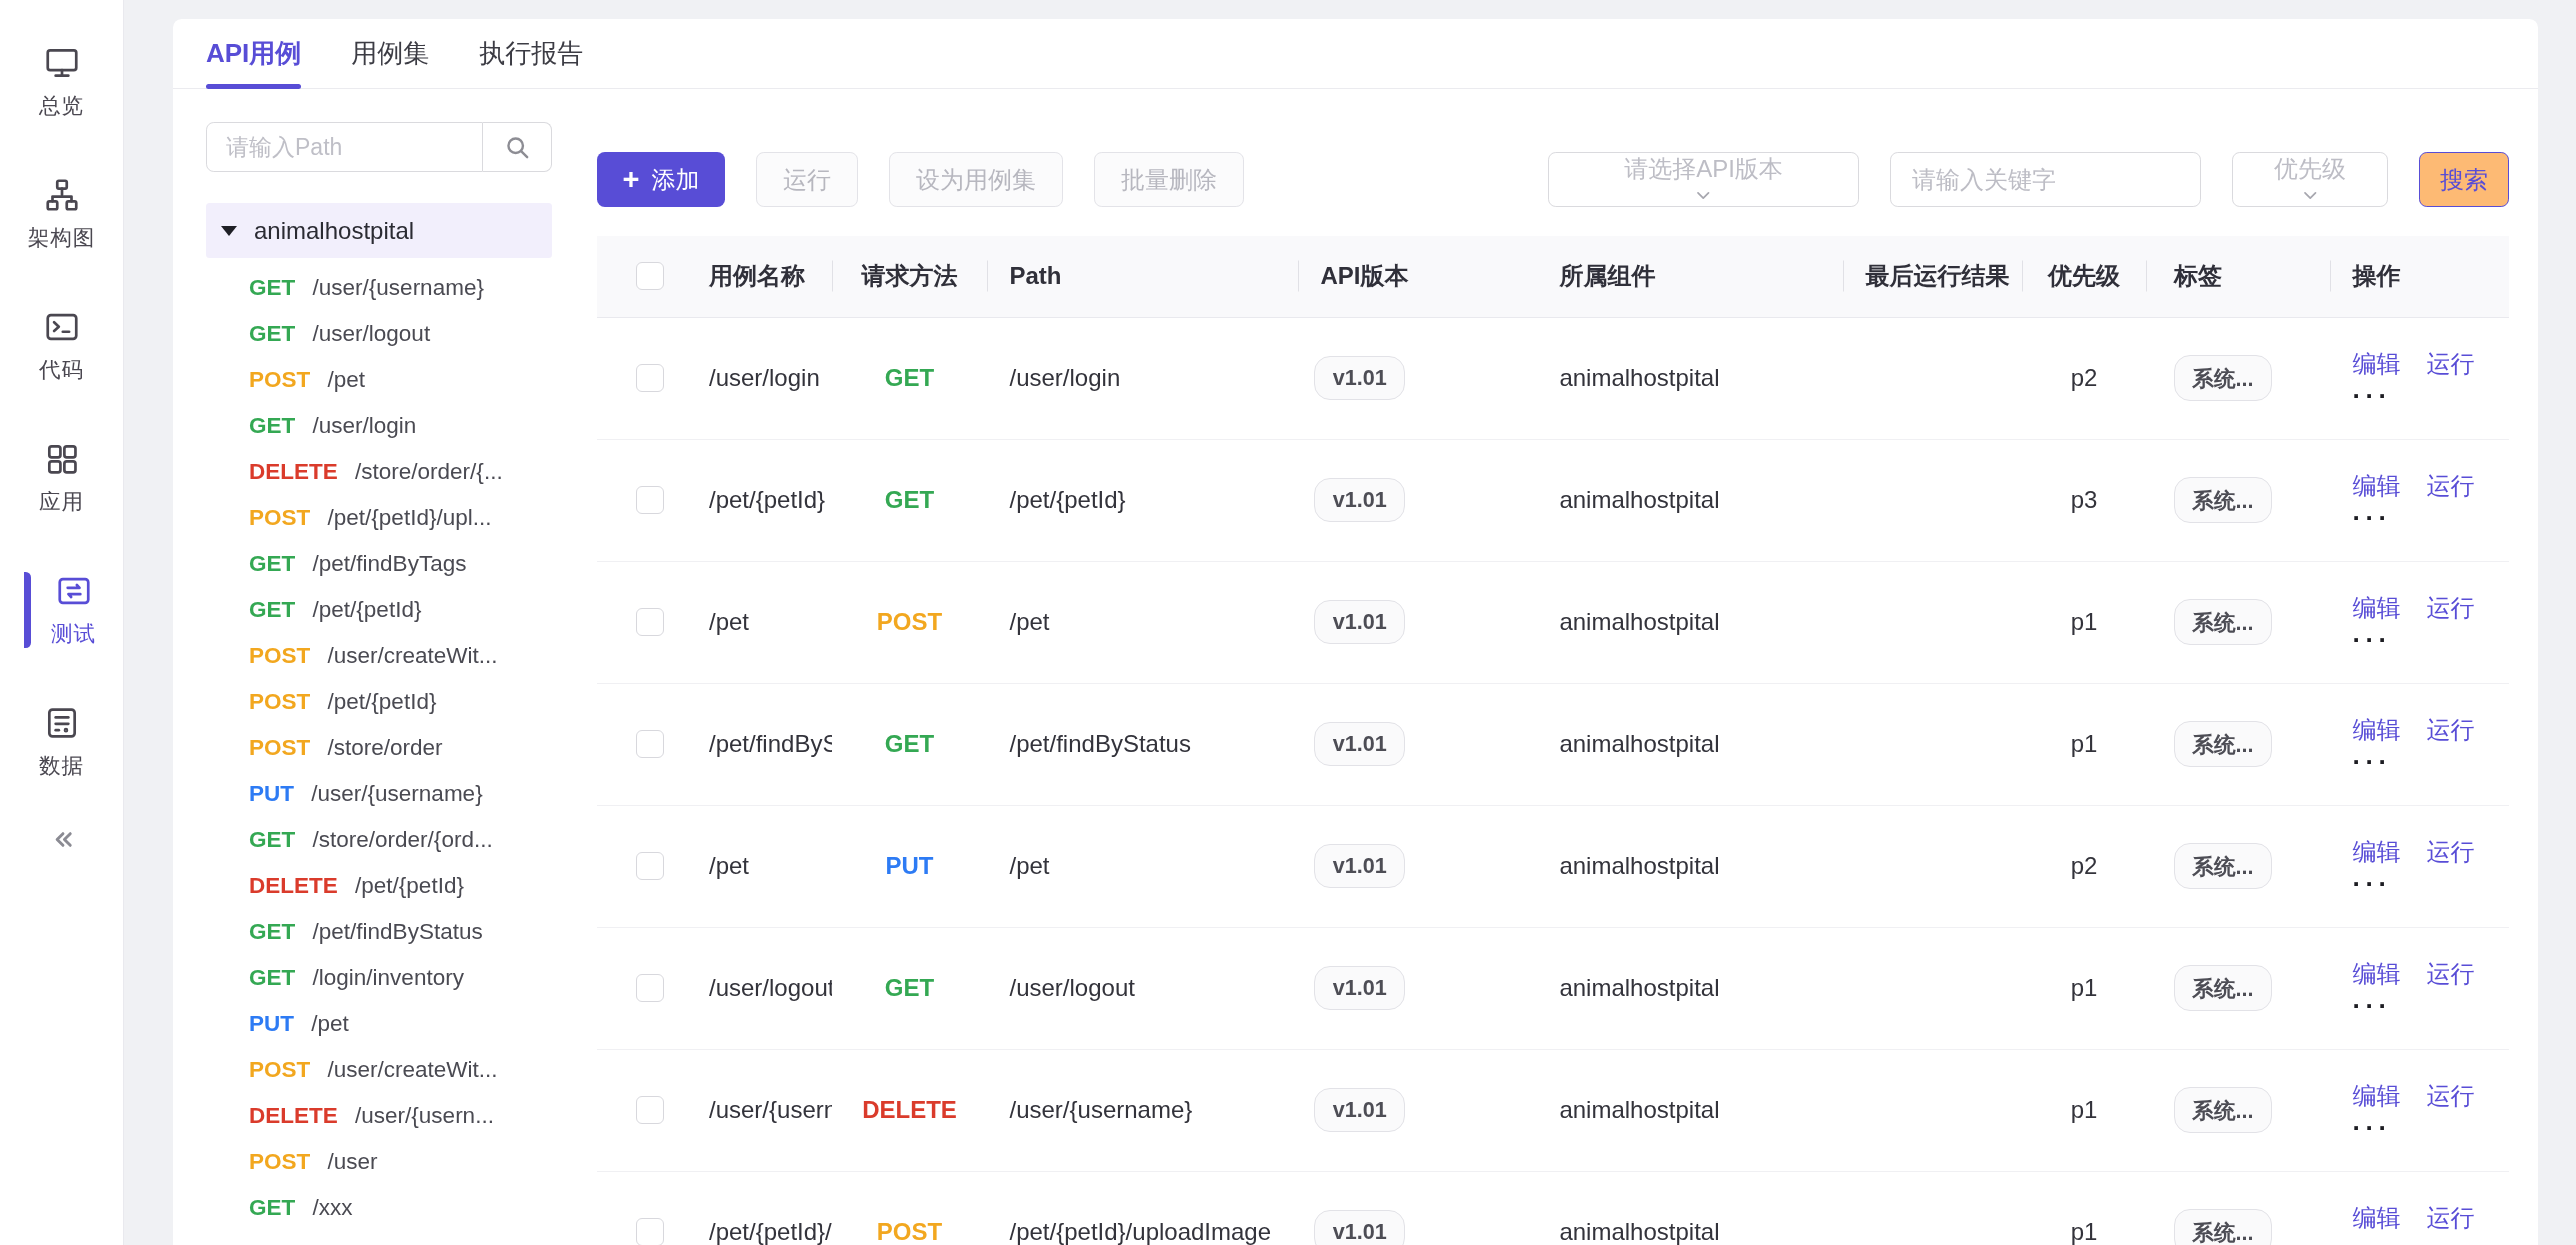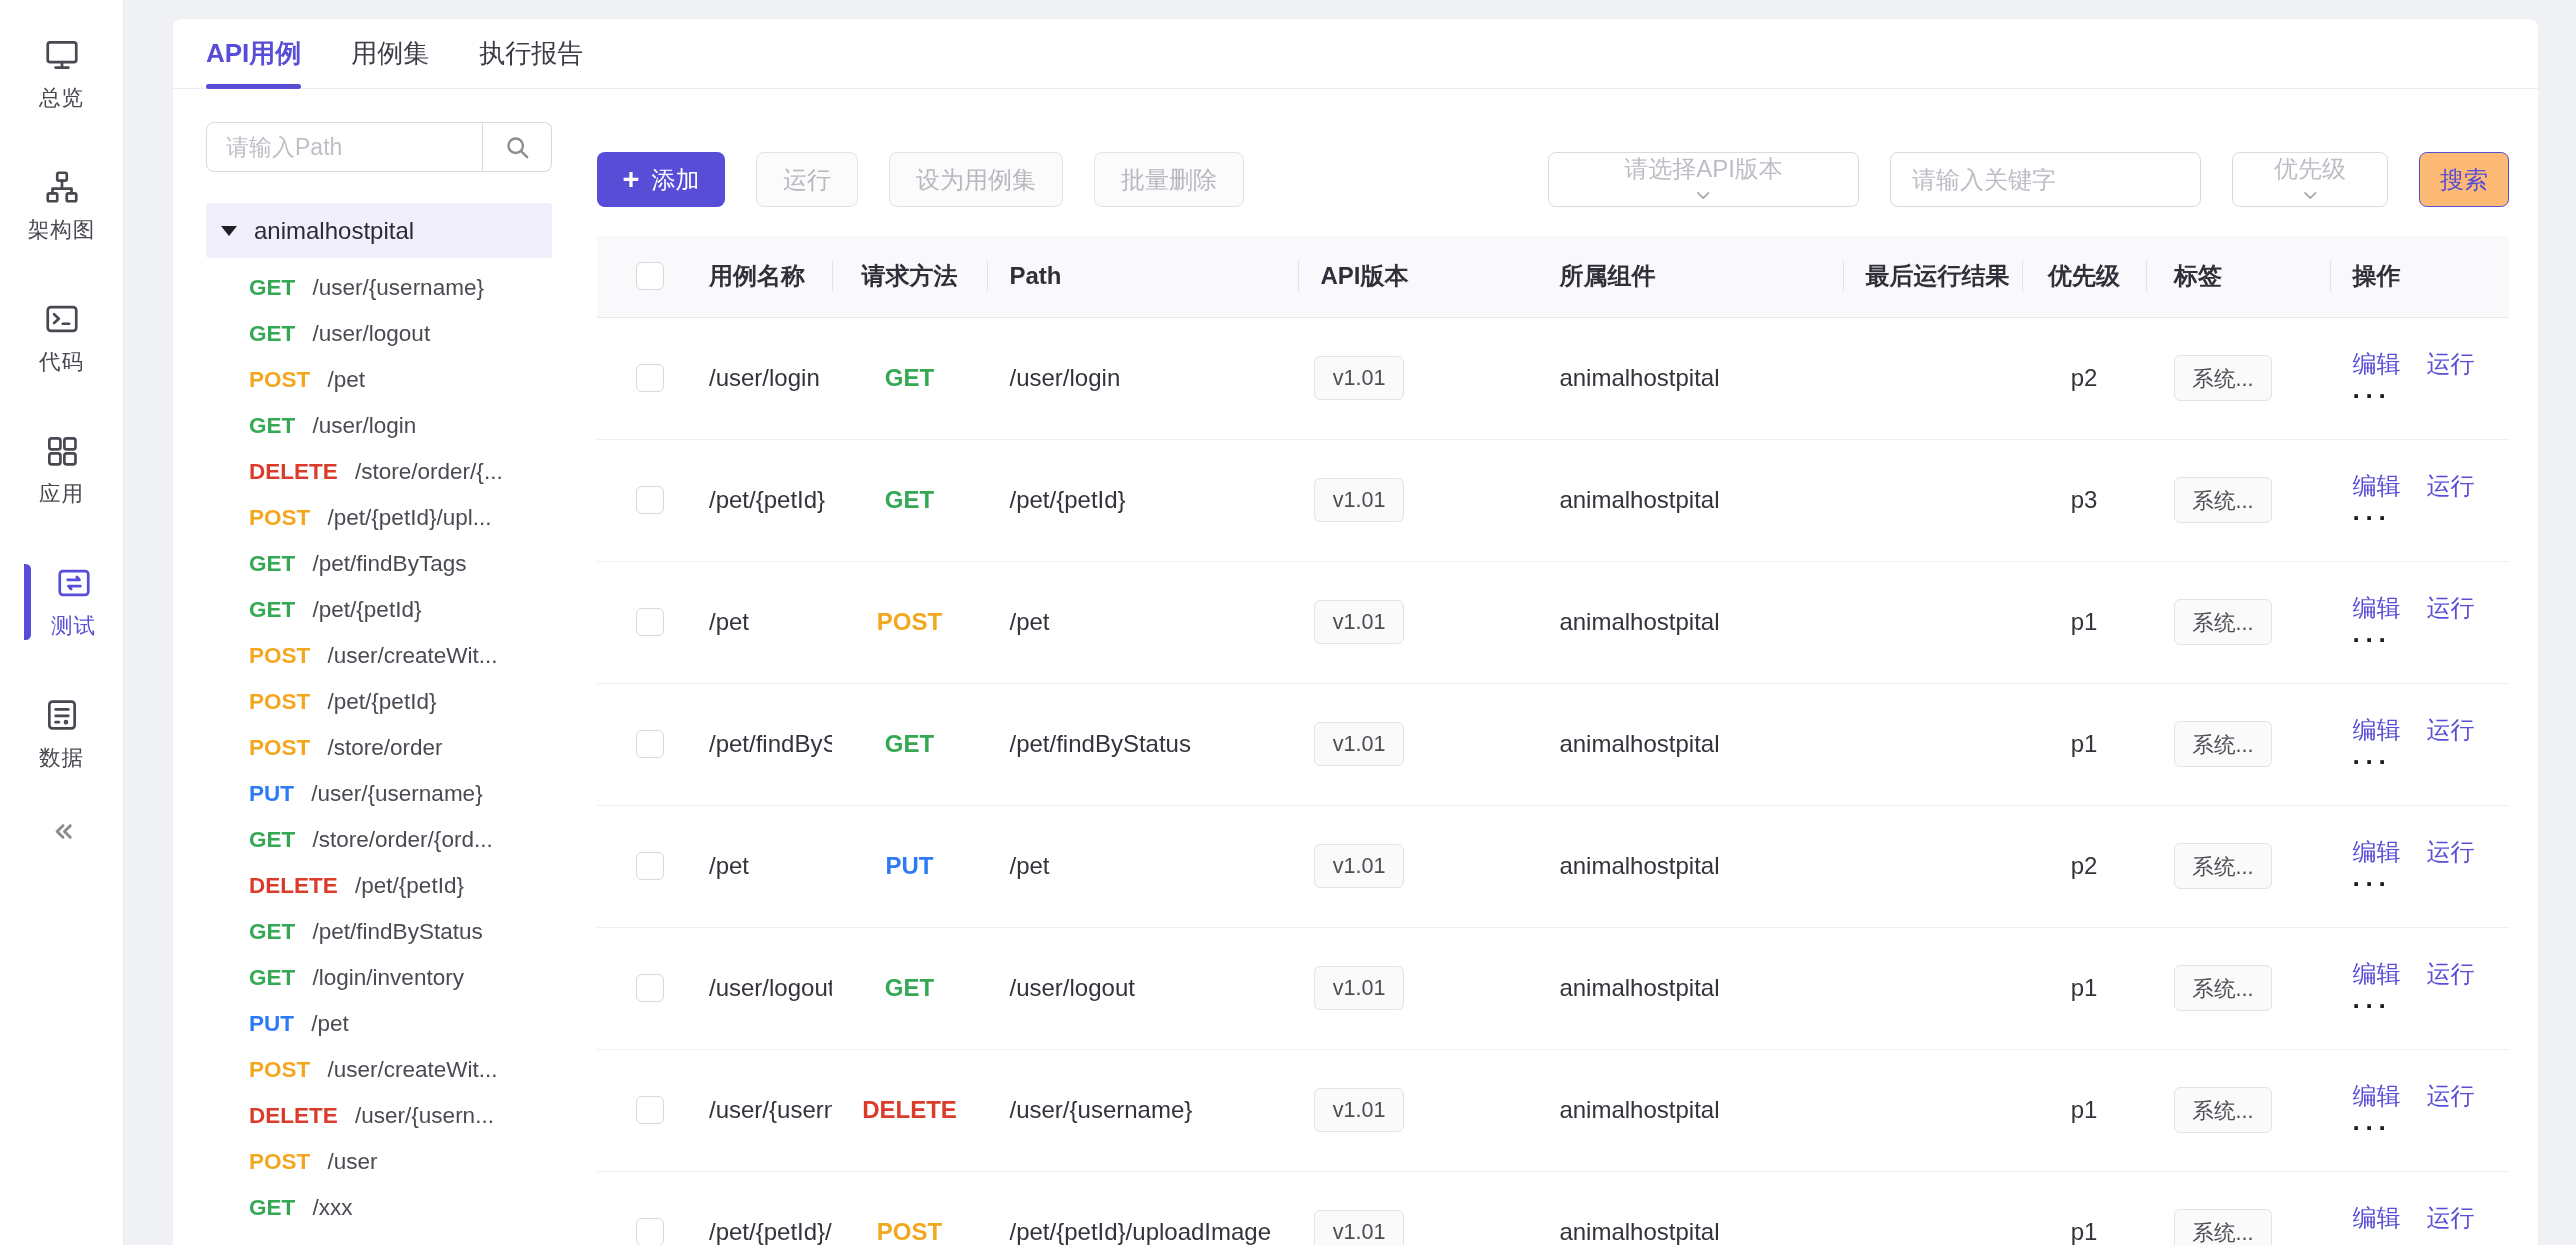--- a/index.html
+++ b/index.html
@@ -2,21 +2,21 @@
 <html style="font-size:14px"><head>
 <meta charset="utf-8">
 <style>
   * { margin:0; padding:0; box-sizing:border-box; }
   html,body { width:2576px; height:1246px; overflow:hidden;
     font-family:"Liberation Sans","DejaVu Sans",sans-serif; background:#f0f1f4; color:#2e2e36; }
 
   
   .sidebar { position:absolute; left:0; top:0; width:124px; height:1246px;
     background:#fff; border-right:0.9px solid #e9e9ee; z-index:5; }
-  .side-items { padding-top:8px; }
+  .side-items { padding-top:16px; }
   .side-item { position:relative; height:132px; display:flex; flex-direction:column;
     align-items:center; justify-content:center; gap:8.6px; color:#4a4750; cursor:pointer; }
   .side-item .lbl { font-size:21.6px; letter-spacing:0.9px; }
   .side-item svg { width:38px; height:38px; stroke:#4a4750; fill:none;
     stroke-width:1.7; stroke-linecap:round; stroke-linejoin:round; }
   .side-item.active { color:#584dd6;margin-left:24px; }
   .side-item.active svg { stroke:#584dd6; }
   .side-item.active .bar { position:absolute; left:0; top:50%; transform:translateY(-50%);
     width:7px; height:76px; background:#584dd6; border-radius:0 5.2px 5.2px 0; }
   .collapse-btn { margin-top:14px; width:100%; display:flex; justify-content:center;
@@ -93,21 +93,21 @@
   .th.sep::before { content:""; position:absolute; left:0; top:50%; transform:translateY(-50%);
     width:0.9px; height:31px; background:#e1e1e6; }
   .tr { height:122px; border-bottom:0.9px solid #f0f0f3; }
   .td { display:flex; align-items:center; font-size:24px; color:#33333b; overflow:hidden; white-space:nowrap; }
   .pad6{padding-left:7px;} .pad12{padding-left:10.4px;} .pad19{padding-left:16.4px;}
   .pad26{padding-left:22.5px;} .pad30{padding-left:28px;} .center{justify-content:center;}
   .cbx-wrap { display:flex; align-items:center; justify-content:center; }
   .cbx { width:28px; height:28px; border:1.7px solid #d8d8dd; border-radius:6px;
     background:#fff; cursor:pointer; }
   .chip { display:inline-block; border:0.9px solid #e2e2e7; background:#fafafb;
-    border-radius:6px; padding:7.8px 17.3px; font-size:21.6px; color:#4d4d55; }
+    border-radius:16px; padding:7.8px 17.3px; font-size:21.6px; color:#4d4d55;font-weight:bold; }
   .method { font-weight:bold; }
   .actions-cell { flex-direction:column; align-items:flex-start; justify-content:center; gap:5.2px; }
   .act-links { display:flex; gap:26px; }
   .act-link { color:#584dd6; font-size:24px; cursor:pointer; }
   .more-dots { font-size:26px; font-weight:bold; color:#1c1c22; letter-spacing:4.3px;
     line-height:22.5px; cursor:pointer; }
 </style>
 </head>
 <body>
 

